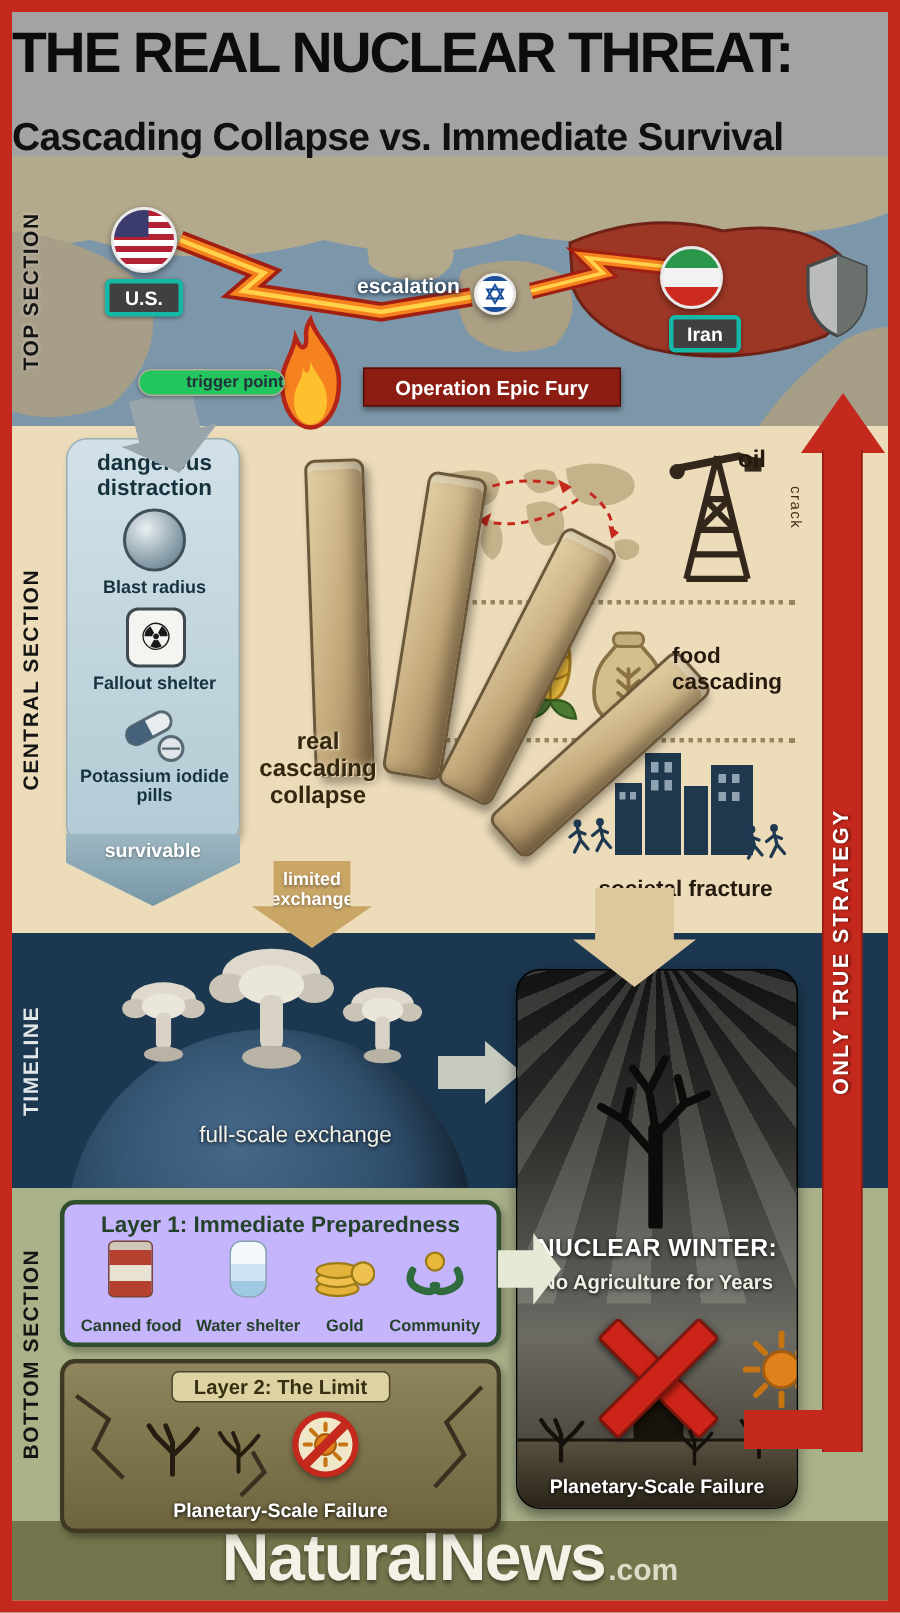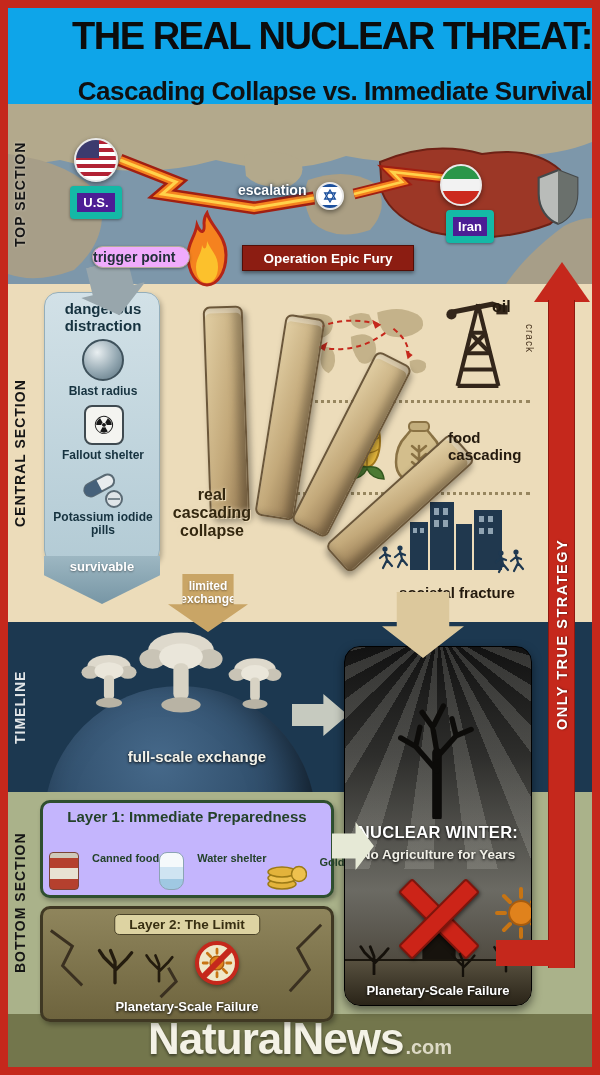--- a/index.html
+++ b/index.html
@@ -2,21 +2,21 @@
 <html><head>
 <meta charset="utf-8">
 <style>
   *{margin:0;padding:0;box-sizing:border-box}
   body{background:#555;font-family:"Liberation Sans",sans-serif}
   .poster{position:relative;width:600px;height:1075px;margin:0 auto;background:#ecdcba;overflow:hidden}
   .abs{position:absolute}
   .frame{position:absolute;inset:0;border:8px solid #c5281c;z-index:60;pointer-events:none}
 
   
-  .sec-header{left:8px;top:8px;width:584px;height:96px;background:#0ea5e9;z-index:2;text-align:right}
+  .sec-header{left:8px;top:8px;width:584px;height:96px;background:#a3a3a3;z-index:2;text-align:left}
   .sec-header h1{font-size:38px;font-weight:900;letter-spacing:-1.5px;color:#0c0c0c;margin-top:7px}
   .sec-header h2{font-size:26px;font-weight:800;letter-spacing:-.5px;color:#101010;margin-top:18px}
 
   
   .sec-top{left:8px;top:104px;width:584px;height:180px;z-index:1;overflow:hidden}
   .sec-central{left:8px;top:284px;width:584px;height:338px;background:#ecdcba;z-index:1}
   .sec-timeline{left:8px;top:622px;width:584px;height:170px;background:#1c3850;z-index:1;overflow:hidden}
   .sec-bottom{left:8px;top:792px;width:584px;height:222px;background:#aab28a;z-index:1}
   .sec-footer{left:8px;top:1014px;width:584px;height:53px;background:#73764c;z-index:2;display:flex;align-items:baseline;justify-content:center}
 
@@ -27,27 +27,27 @@
   .sl-timeline{top:652px;height:110px;color:#e2e6e8}
   .sl-bottom{top:818px;height:170px}
 
   
   .map-svg{left:0;top:0;width:584px;height:180px}
   .bolts{left:8px;top:104px;width:584px;height:180px;z-index:4;pointer-events:none}
   .flag{border-radius:50%;border:2px solid #e9e9e9;box-shadow:0 2px 5px rgba(0,0,0,.45);z-index:5}
   .flag-us{left:74px;top:138px;width:44px;height:44px;background:linear-gradient(#3c3b6e,#3c3b6e) no-repeat 0 0/58% 45%,repeating-linear-gradient(180deg,#b22234 0 4px,#fff 4px 8px)}
   .flag-israel{left:316px;top:182px;width:28px;height:28px;background:linear-gradient(180deg,#1b4f9c 0 13%,#fff 13% 87%,#1b4f9c 87%);display:flex;align-items:center;justify-content:center}
   .flag-iran{left:440px;top:164px;width:42px;height:42px;background:linear-gradient(180deg,#2a9649 0 34%,#f2f2f2 34% 66%,#cc2a1e 66%)}
-  .badge{z-index:5;background:#4c1d95;color:#fff;font-weight:800;font-size:13px;text-align:center;border-radius:4px;padding:2px 0;border:7px solid #14b8a6;box-shadow:0 1px 3px rgba(0,0,0,.4)}
+  .badge{z-index:5;background:#404040;color:#fff;font-weight:800;font-size:13px;text-align:center;border-radius:4px;padding:2px 0;border:3px solid #14b8a6;box-shadow:0 1px 3px rgba(0,0,0,.4)}
   .us-badge{left:70px;top:186px;width:52px}
   .iran-badge{left:446px;top:210px;width:48px}
   .esc-label{left:238px;top:182px;width:86px;z-index:5;color:#fff;font-size:14px;font-weight:700;text-shadow:0 1px 3px #20344a,0 0 4px #20344a}
   .shield{left:536px;top:168px;width:44px;height:58px;z-index:5}
   .flame{left:178px;top:210px;width:58px;height:78px;z-index:8}
-  .trigger-badge{left:92px;top:246px;width:98px;z-index:8;background:#f0abfc;border:1px solid #b4ad99;border-radius:11px;color:#22303a;font-size:14px;font-weight:700;text-align:left;padding:2px 0;box-shadow:0 1px 3px rgba(0,0,0,.35)}
+  .trigger-badge{left:92px;top:246px;width:98px;z-index:8;background:#22c55e;border:1px solid #b4ad99;border-radius:11px;color:#22303a;font-size:11px;font-weight:700;text-align:right;padding:2px 0;box-shadow:0 1px 3px rgba(0,0,0,.35)}
   .operation-banner{left:242px;top:245px;width:172px;height:26px;z-index:8;background:#8c1d12;border:1px solid #530e07;color:#fff;font-weight:800;font-size:13.5px;display:flex;align-items:center;justify-content:center;box-shadow:0 2px 4px rgba(0,0,0,.45)}
   .arrow-down{clip-path:polygon(18% 0,82% 0,82% 52%,100% 52%,50% 100%,0 52%,18% 52%)}
   .arrow-right{clip-path:polygon(0 24%,56% 24%,56% 0,100% 50%,56% 100%,56% 76%,0 76%)}
   .distract-arrow{left:80px;top:262px;width:66px;height:54px;background:#98a6ac;transform:rotate(-14deg);z-index:6;box-shadow:0 2px 3px rgba(0,0,0,.3)}
 
   
   .distraction-col{left:44px;top:292px;width:116px;height:272px;background:linear-gradient(#d2e1e7,#b3cbd5);border:1px solid #94aeba;border-radius:14px;z-index:3;box-shadow:2px 3px 5px rgba(0,0,0,.25)}
   .col-title{position:absolute;top:8px;left:4px;width:108px;text-align:center;font-size:15px;line-height:1.1;font-weight:800;color:#16323f}
   .blast-icon{position:absolute;left:37px;top:46px;width:42px;height:42px;border-radius:50%;background:radial-gradient(circle at 35% 30%,#e9eff1,#94a8b2 55%,#57707d);border:2px solid #3f525c}
   .col-label{position:absolute;left:6px;width:104px;text-align:center;font-size:12px;line-height:1.1;font-weight:700;color:#16323f}
@@ -80,21 +80,21 @@
   .people-l{left:378px;top:544px}.people-r{left:494px;top:548px}
   .societal-label{left:382px;top:584px;width:150px;z-index:4;text-align:center;font-size:15px;font-weight:800;color:#241a0e}
   .big-down-arrow{left:382px;top:592px;width:82px;height:66px;background:#dcc89c;z-index:6;box-shadow:0 2px 4px rgba(0,0,0,.3)}
 
   
   .globe{position:absolute;left:36px;top:64px;width:272px;height:272px;border-radius:50%;background:radial-gradient(circle at 42% 28%,#46698a,#2a4763 55%,#16283a 85%);box-shadow:inset -18px -20px 40px rgba(0,0,0,.5)}
   .cloud{position:absolute}
   .c1{left:72px;top:28px;width:58px;height:70px}
   .c2{left:128px;top:4px;width:90px;height:104px}
   .c3{left:218px;top:32px;width:58px;height:66px}
-  .fullscale-label{position:absolute;left:94px;top:126px;width:190px;text-align:center;color:#f2f2ea;font-size:15px;font-weight:700;text-shadow:0 1px 3px #000}
+  .fullscale-label{position:absolute;left:94px;top:126px;width:190px;text-align:center;color:#f2f2ea;font-size:15px;font-weight:400;text-shadow:0 1px 3px #000}
   .tl-right-arrow{position:absolute;left:284px;top:72px;width:56px;height:42px;background:#c6cabf}
 
   
   .nw-panel{left:344px;top:646px;width:188px;height:360px;border-radius:16px;background:linear-gradient(180deg,#121212,#2d2d2b 30%,#6b6a63 68%,#4f4a40 88%,#332d24);z-index:5;overflow:hidden;box-shadow:0 4px 10px rgba(0,0,0,.5);border:1px solid #000}
   .nw-rays{position:absolute;left:0;top:0;width:100%;height:62%;background:repeating-conic-gradient(from 166deg at 50% -8%,rgba(238,238,228,.16) 0 7deg,rgba(238,238,228,0) 7deg 15deg)}
   .nw-tree{position:absolute;left:38px;top:44px;width:108px;height:128px}
   .nw-title{position:absolute;top:176px;width:100%;text-align:center;color:#fff;font-size:16.5px;font-weight:900;letter-spacing:.3px;text-shadow:0 1px 3px #000}
   .nw-sub{position:absolute;top:200px;width:100%;text-align:center;color:#f0efe6;font-size:13.5px;font-weight:700;text-shadow:0 1px 3px #000}
   .red-x{position:absolute;left:46px;top:224px;width:96px;height:96px;z-index:4}
   .xbar{position:absolute;left:0;top:38px;width:96px;height:20px;background:#cc2418;border:2px solid #7e150c;border-radius:3px;box-shadow:0 2px 4px rgba(0,0,0,.5)}
@@ -105,21 +105,21 @@
   .plant{position:absolute;z-index:5}
   .p1{left:12px;top:296px;width:34px;height:32px}
   .p2{left:104px;top:304px;width:28px;height:26px}
   .p3{left:146px;top:296px;width:30px;height:30px}
   .nw-fail{position:absolute;bottom:7px;width:100%;text-align:center;color:#fff;font-size:13px;font-weight:800;z-index:6;text-shadow:0 1px 3px #000}
 
   
   .layer1-box{left:40px;top:800px;width:294px;height:98px;background:#c4b5fd;border:3px solid #2f4f2f;border-radius:10px;z-index:4;display:flex;flex-direction:column;box-shadow:2px 3px 5px rgba(0,0,0,.3)}
   .l1-title{text-align:center;font-size:15px;font-weight:800;color:#24422a;padding-top:5px}
   .l1-row{flex:1;display:flex;justify-content:space-around;align-items:flex-end;padding:2px 6px 5px}
-  .l1-cell{display:flex;flex-direction:row;align-items:flex-start;gap:13px}
+  .l1-cell{display:flex;flex-direction:column;align-items:center;gap:13px}
   .l1-cell .cap{font-size:11px;font-weight:800;color:#24422a;white-space:nowrap}
   .can-icon{width:30px;height:38px;border-radius:4px;border:1.5px solid #7a4436;background:linear-gradient(180deg,#cfc8ba 0 15%,#b5402e 15% 42%,#e8e2d2 42% 72%,#b5402e 72%)}
   .filter-icon{width:25px;height:38px;border:1.5px solid #8ba4b4;border-radius:8px 8px 10px 10px;background:linear-gradient(180deg,#f5f9fb 0 40%,#cfe4f2 40% 72%,#9fc8e2 72%)}
   .l1-arrow{left:332px;top:822px;width:42px;height:48px;background:#e6e9d6;z-index:6;box-shadow:0 2px 3px rgba(0,0,0,.25)}
   .layer2-box{left:40px;top:906px;width:294px;height:116px;background:linear-gradient(#8f855c,#6e643e);border:3px solid #3f3823;border-radius:10px;z-index:4;overflow:hidden;box-shadow:2px 3px 5px rgba(0,0,0,.3)}
   .l2-cracks{position:absolute;inset:0}
   .l2-titlebar{position:absolute;top:5px;left:50%;transform:translateX(-50%);background:#ddd3a2;border:1px solid #4a4228;border-radius:5px;padding:2px 14px;font-size:13.5px;font-weight:800;color:#382f12;white-space:nowrap}
   .l2-plant1{left:52px;top:36px;width:40px;height:40px}
   .l2-plant2{left:100px;top:42px;width:32px;height:32px}
   .nosun{position:absolute;left:152px;top:32px;width:44px;height:44px;border:4px solid #c5281c;border-radius:50%;background:#efe7c8;box-shadow:0 2px 4px rgba(0,0,0,.4)}

